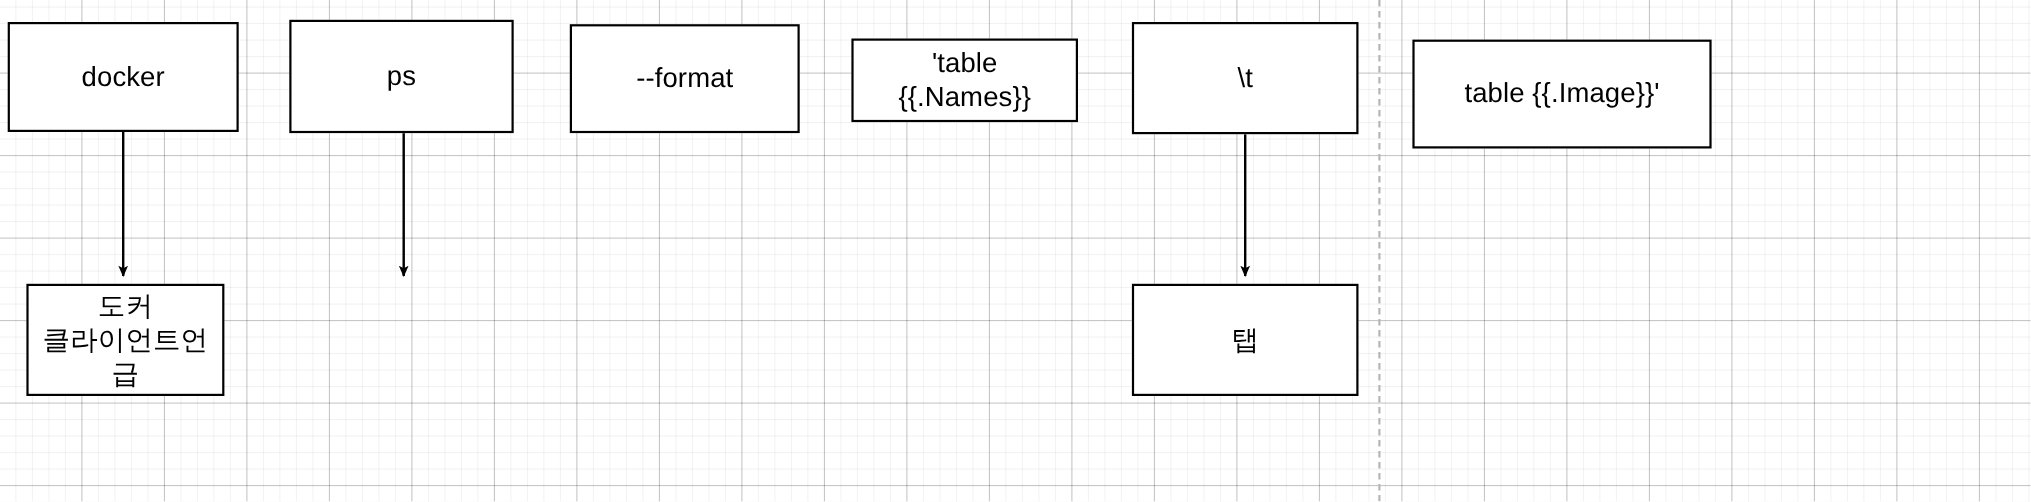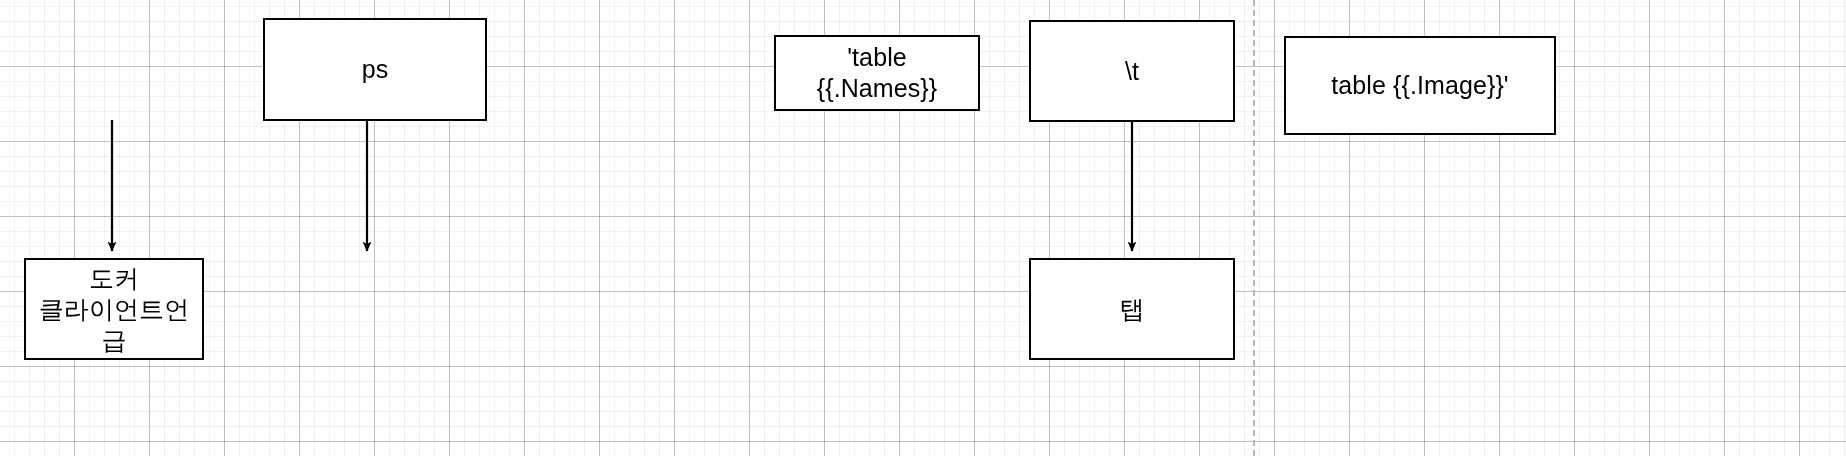--- a/index.html
+++ b/index.html
@@ -80,25 +80,31 @@
       <line x1="112" y1="120" x2="112" y2="251" stroke="#000000" stroke-width="2.2" marker-end="url(#arrowhead)"></line>
     </g>
     <g>
       <line x1="367" y1="121" x2="367" y2="251" stroke="#000000" stroke-width="2.2" marker-end="url(#arrowhead)"></line>
     </g>
     <g>
       <line x1="1132" y1="122" x2="1132" y2="251" stroke="#000000" stroke-width="2.2" marker-end="url(#arrowhead)"></line>
     </g>
   </svg>
 
+  <div class="node" style="left:7px;top:20px;width:210px;height:100px">
+    <span class="label">docker</span>
+  </div>
 
-  <div class="node" style="left:263px;top:18px;width:224px;height:103px">
+  <div class="node" style="left:263px;top:18px;width:204px;height:103px">
     <span class="label">ps</span>
   </div>
 
+  <div class="node" style="left:518px;top:22px;width:209px;height:99px">
+    <span class="label">--format</span>
+  </div>
 
   <div class="node" style="left:774px;top:35px;width:206px;height:76px">
     <span class="label">'table
 {{.Names}}</span>
   </div>
 
   <div class="node" style="left:1029px;top:20px;width:206px;height:102px">
     <span class="label">\t</span>
   </div>
 

